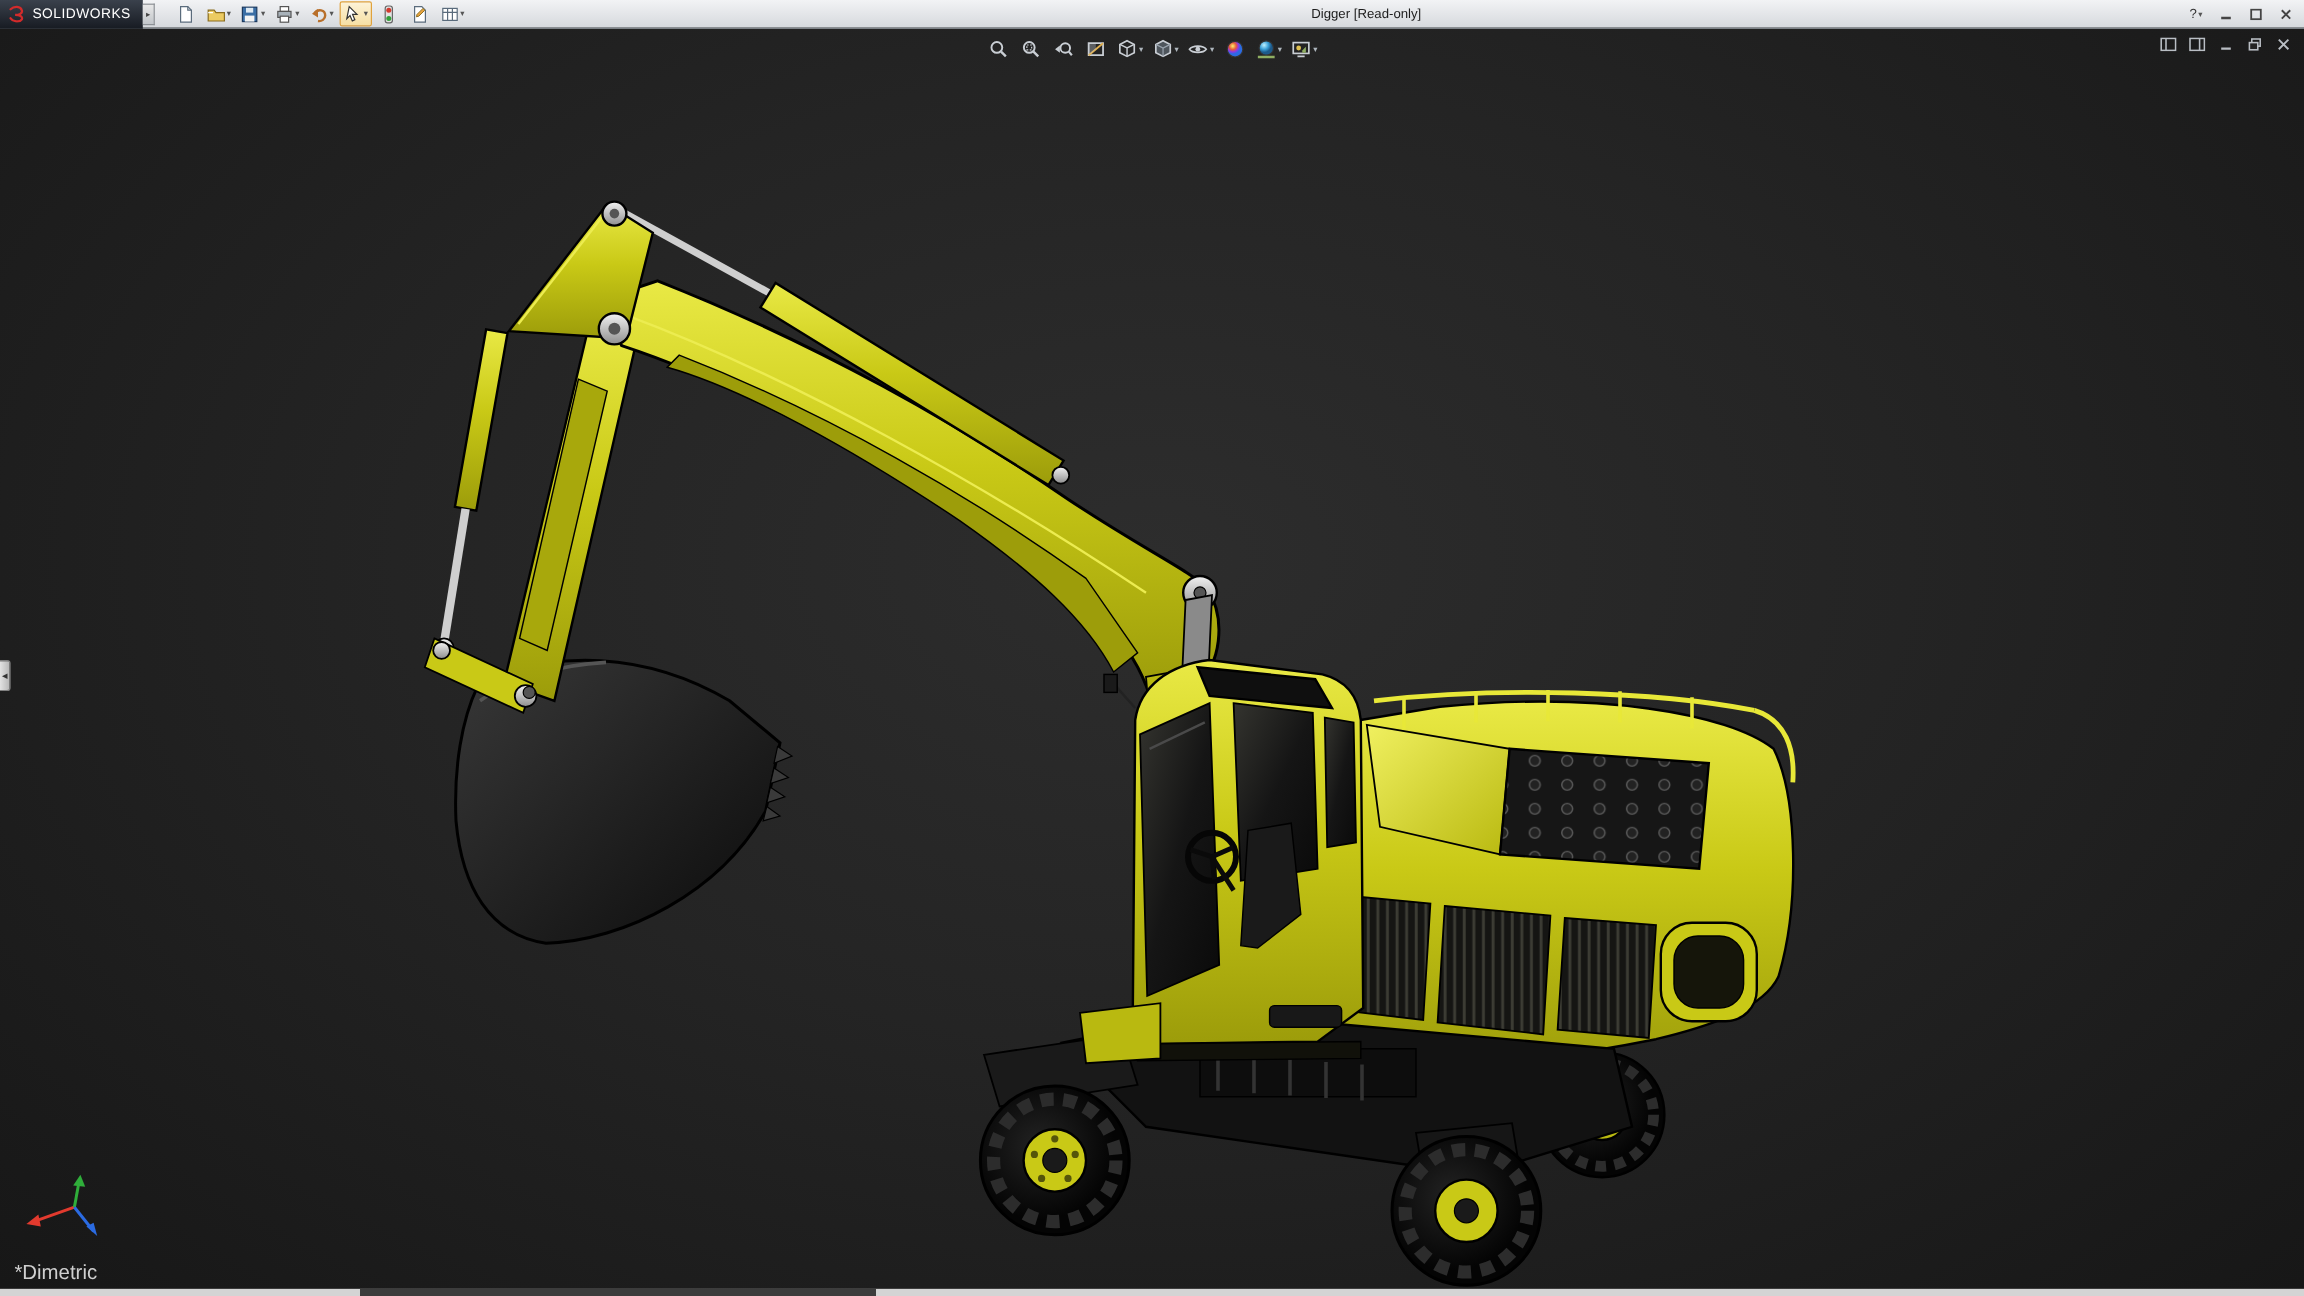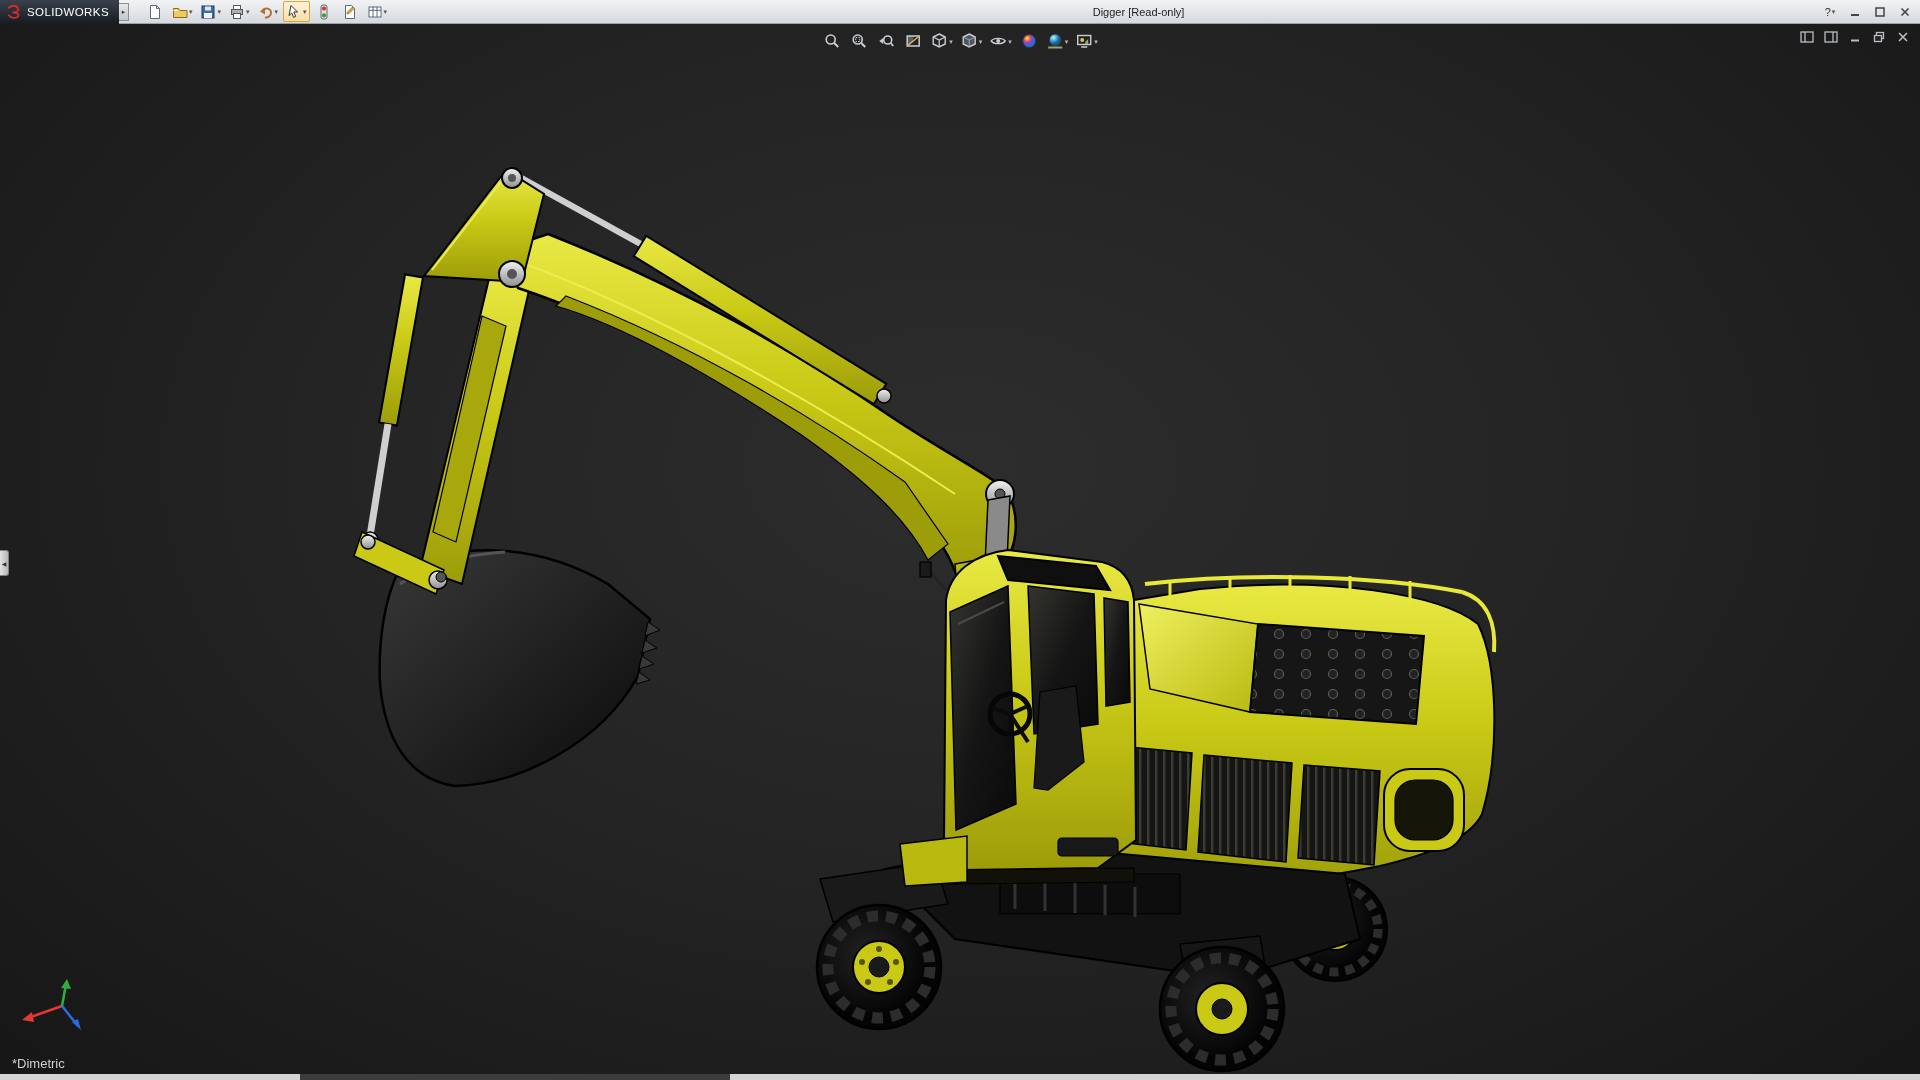--- a/index.html
+++ b/index.html
@@ -46,21 +46,21 @@
   .dc-btn{width:18px;height:16px;display:flex;align-items:center;justify-content:center;border-radius:2px}
 
   
   .pane-tab{position:absolute;left:0;top:526px;width:9px;height:26px;z-index:20;
     background:linear-gradient(90deg,#e2e2e2,#b6b6b6);border:1px solid #7f7f7f;border-left:none;
     border-radius:0 3px 3px 0;display:flex;align-items:center;justify-content:center;
     font-size:6px;color:#333}
 
   
   .triad{position:absolute;left:16px;bottom:34px;z-index:15}
-  .view-label{position:absolute;left:12px;bottom:3px;font-size:13px;color:#cfcfcf;z-index:15}
+  .view-label{position:absolute;left:12px;bottom:3px;font-size:17px;color:#cfcfcf;z-index:15}
 
   
   .statusbar{position:absolute;left:0;right:0;bottom:0;height:6px;background:#d4d4d4;z-index:30}
   .statusbar .seg{position:absolute;left:300px;width:430px;top:0;bottom:0;background:#3c3c3c}
 </style>
 </head>
 <body>
 
 <div class="titlebar">
   <div class="logo">

